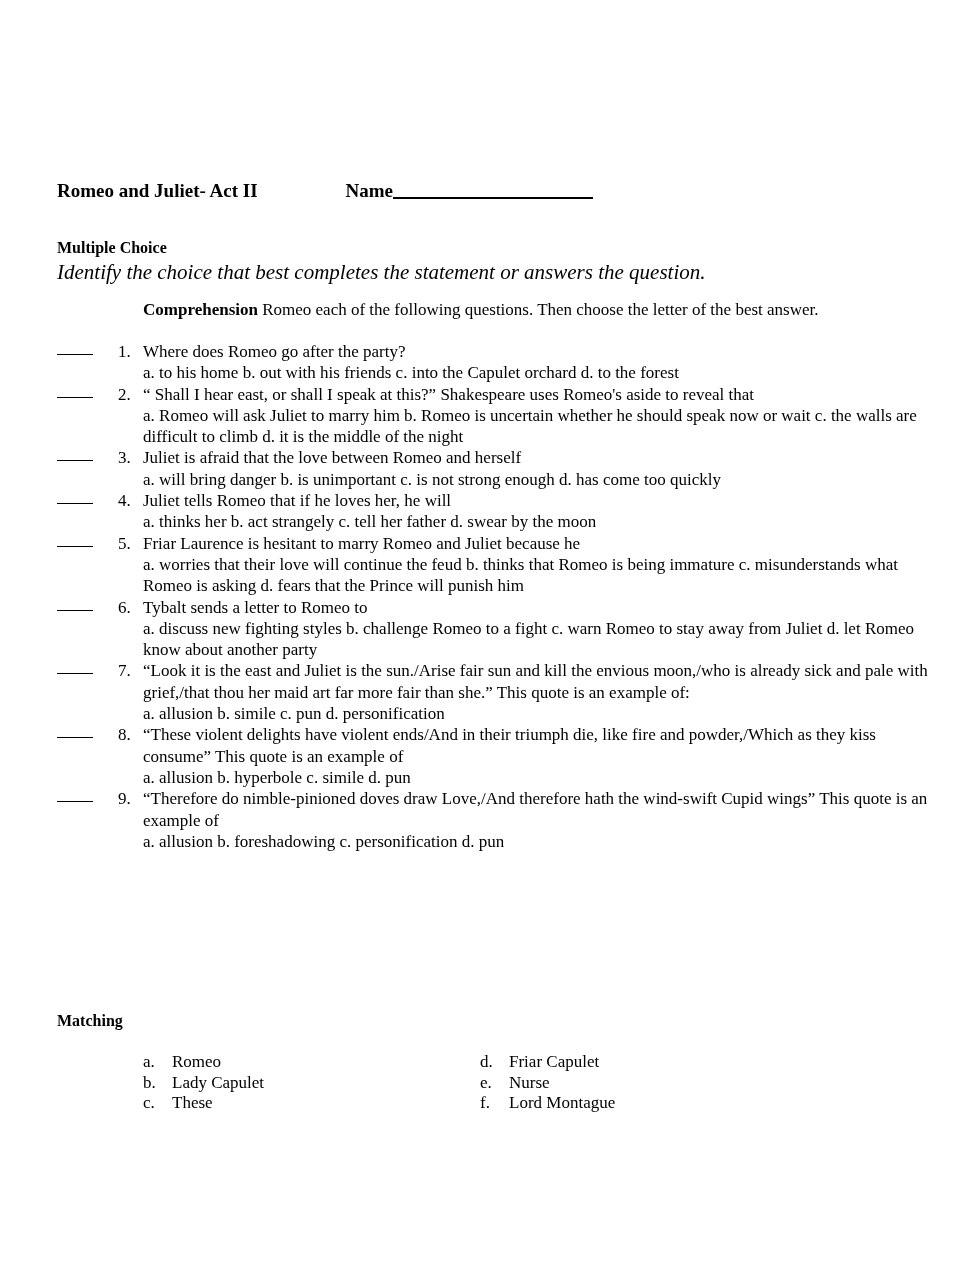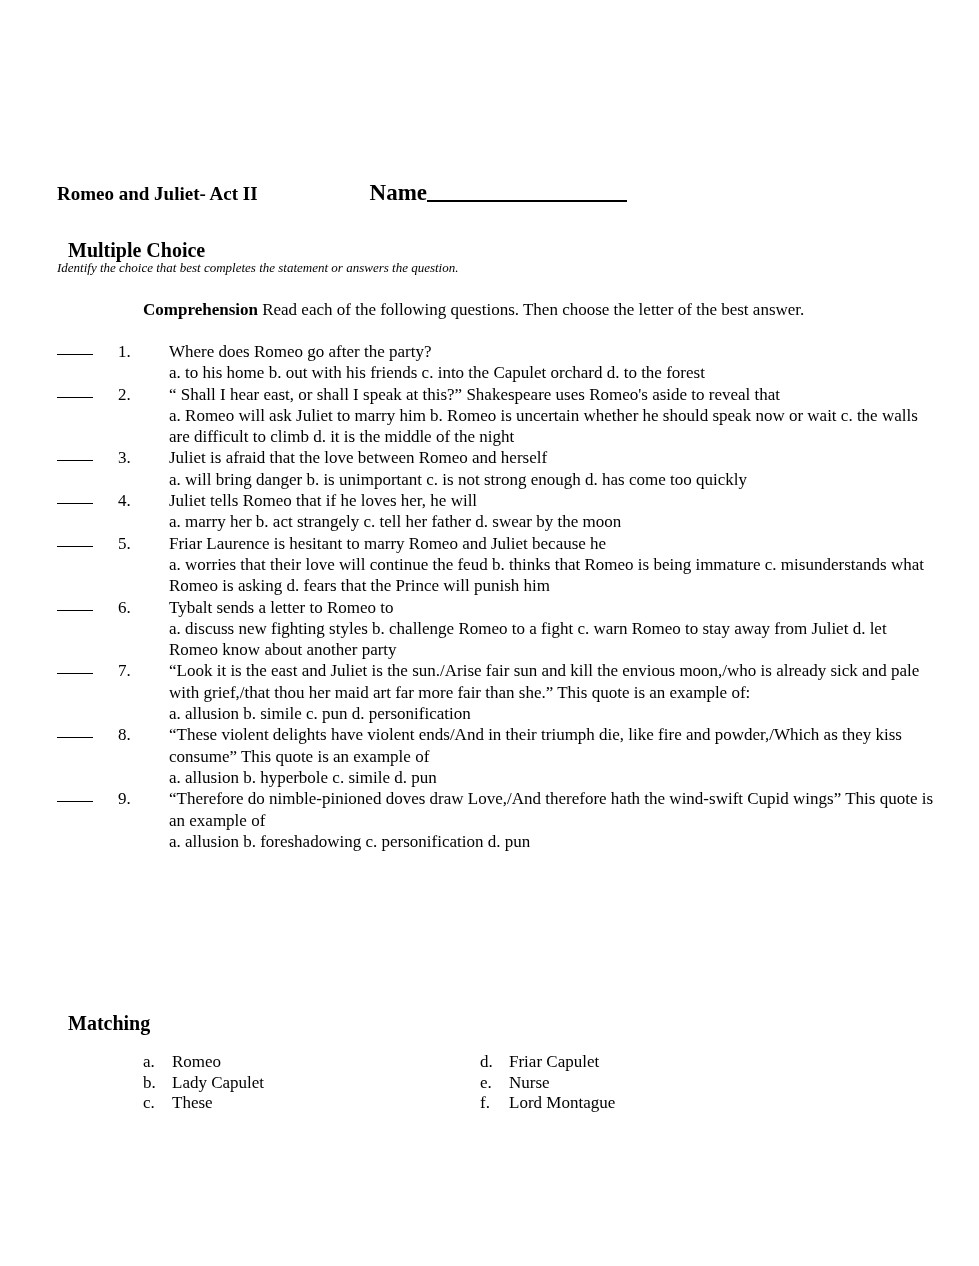--- a/index.html
+++ b/index.html
@@ -30,47 +30,46 @@
     width: 770px;
     display: flex;
     align-items: baseline;
   }
   .doc-title {
     font-weight: bold;
     font-size: 19px;
     white-space: nowrap;
   }
   .name-field {
-    margin-left: 112px;
+    margin-left: 88px;
     font-weight: bold;
-    font-size: 23px;
+    font-size: 19px;
     white-space: nowrap;
   }
   .name-rule {
     display: inline-block;
     width: 200px;
     border-bottom: 2px solid #000;
     vertical-align: -2px;
   }
 
   
   .section-heading {
     position: absolute;
     left: 57px;
     font-weight: bold;
-    font-size: 20px;
-    margin-left: 11px;
+    font-size: 16px;
   }
   #mc-heading { top: 239px; }
   .section-sub {
     position: absolute;
     left: 57px;
     top: 260px;
     font-style: italic;
-    font-size: 13px;
+    font-size: 21px;
   }
   .comprehension-line {
     position: absolute;
     left: 143px;
     top: 300px;
     font-size: 17px;
     width: 790px;
   }
   .comprehension-line b { font-weight: bold; }
 
@@ -104,21 +103,20 @@
   }
   .qnum {
     flex: 0 0 auto;
     width: 25px;
     text-align: left;
     line-height: 21.3px;
   }
   .qbody {
     flex: 1 1 auto;
     line-height: 21.3px;
-    margin-left: 26px;
   }
   .qstem { display: block; }
   .qchoices { display: block; }
 
   
   #matching-heading { top: 1012px; }
   .matching-list {
     position: absolute;
     left: 143px;
     top: 1052px;
@@ -149,21 +147,21 @@
 
   <div class="doc-header">
     <span class="doc-title">Romeo and Juliet- Act II</span>
     <span class="name-field"><span>Name</span><span class="name-rule"></span></span>
   </div>
 
   <div class="section-heading" id="mc-heading">Multiple Choice</div>
 
   <div class="section-sub">Identify the choice that best completes the statement or answers the question.</div>
 
-  <div class="comprehension-line"><b>Comprehension</b><span> Read each of the following questions. Then choose the letter of the best answer.</span></div>
+  <div class="comprehension-line"><b>Comprehension</b><span> Romeo each of the following questions. Then choose the letter of the best answer.</span></div>
 
   <div class="questions">
 
     <div class="question">
       <div class="blank"><span class="blank-rule"></span></div>
       <div class="qnum">1.</div>
       <div class="qbody">
         <span class="qstem">Where does Romeo go after the party?</span>
         <span class="qchoices">a. to his home   b. out with his friends   c. into the Capulet orchard   d. to the forest</span>
       </div>
@@ -185,21 +183,21 @@
         <span class="qstem">Juliet is afraid that the love between Romeo and herself</span>
         <span class="qchoices">a. will bring danger   b. is unimportant   c. is not strong enough   d. has come too quickly</span>
       </div>
     </div>
 
     <div class="question">
       <div class="blank"><span class="blank-rule"></span></div>
       <div class="qnum">4.</div>
       <div class="qbody">
         <span class="qstem">Juliet tells Romeo that if he loves her, he will</span>
-        <span class="qchoices">a. marry her   b. act strangely   c. tell her father   d. swear by the moon</span>
+        <span class="qchoices">a. thinks her   b. act strangely   c. tell her father   d. swear by the moon</span>
       </div>
     </div>
 
     <div class="question">
       <div class="blank"><span class="blank-rule"></span></div>
       <div class="qnum">5.</div>
       <div class="qbody">
         <span class="qstem">Friar Laurence is hesitant to marry Romeo and Juliet because he</span>
         <span class="qchoices">a. worries that their love will continue the feud   b. thinks that Romeo is being immature c. misunderstands what Romeo is asking   d. fears that the Prince will punish him</span>
       </div>

